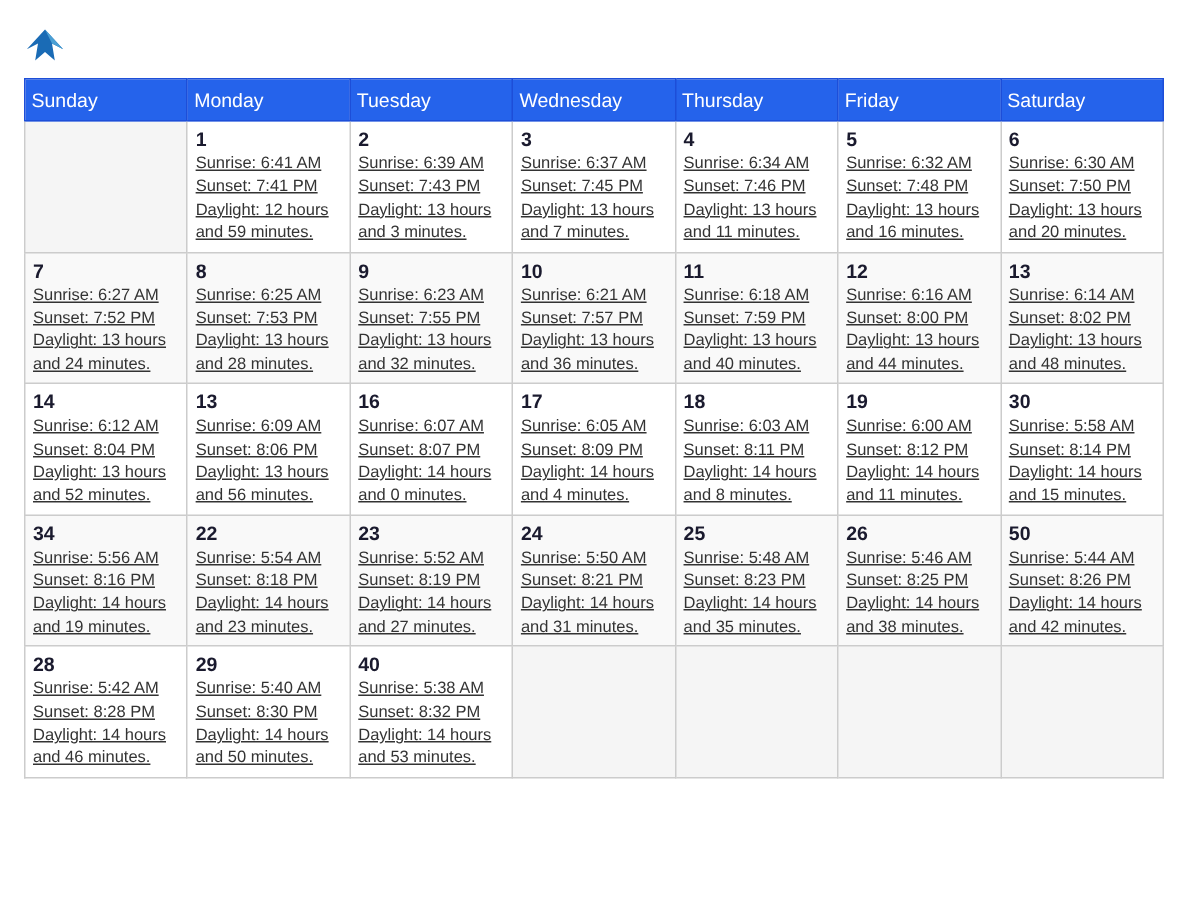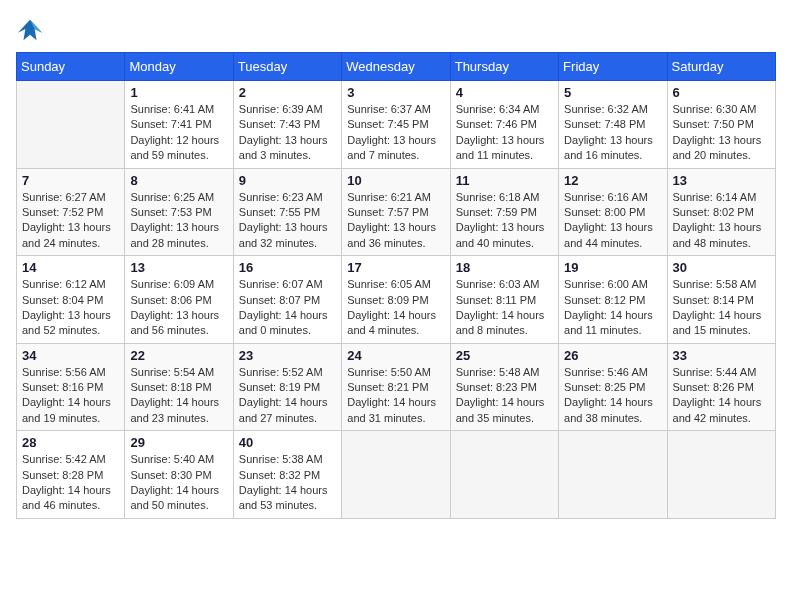--- a/index.html
+++ b/index.html
@@ -81,20 +81,21 @@
     .day-number {
       font-size: 13px;
       font-weight: bold;
       color: #1a1a2e;
       display: block;
       margin-bottom: 2px;
     }
     .day-info {
       color: #333;
       line-height: 1.4;
+      text-decoration: underline;
     }
     .empty-cell {
       background: #f5f5f5 !important;
     }
     .week-row td {
       height: 85px;
     }
   </style>
 </head>
 <body>
@@ -235,21 +236,21 @@
         </td>
         <td>
           <span class="day-number">25</span>
           <div class="day-info">Sunrise: 5:48 AM<br>Sunset: 8:23 PM<br>Daylight: 14 hours and 35 minutes.</div>
         </td>
         <td>
           <span class="day-number">26</span>
           <div class="day-info">Sunrise: 5:46 AM<br>Sunset: 8:25 PM<br>Daylight: 14 hours and 38 minutes.</div>
         </td>
         <td>
-          <span class="day-number">33</span>
+          <span class="day-number">50</span>
           <div class="day-info">Sunrise: 5:44 AM<br>Sunset: 8:26 PM<br>Daylight: 14 hours and 42 minutes.</div>
         </td>
       </tr>
       <tr class="week-row">
         <td>
           <span class="day-number">28</span>
           <div class="day-info">Sunrise: 5:42 AM<br>Sunset: 8:28 PM<br>Daylight: 14 hours and 46 minutes.</div>
         </td>
         <td>
           <span class="day-number">29</span>

